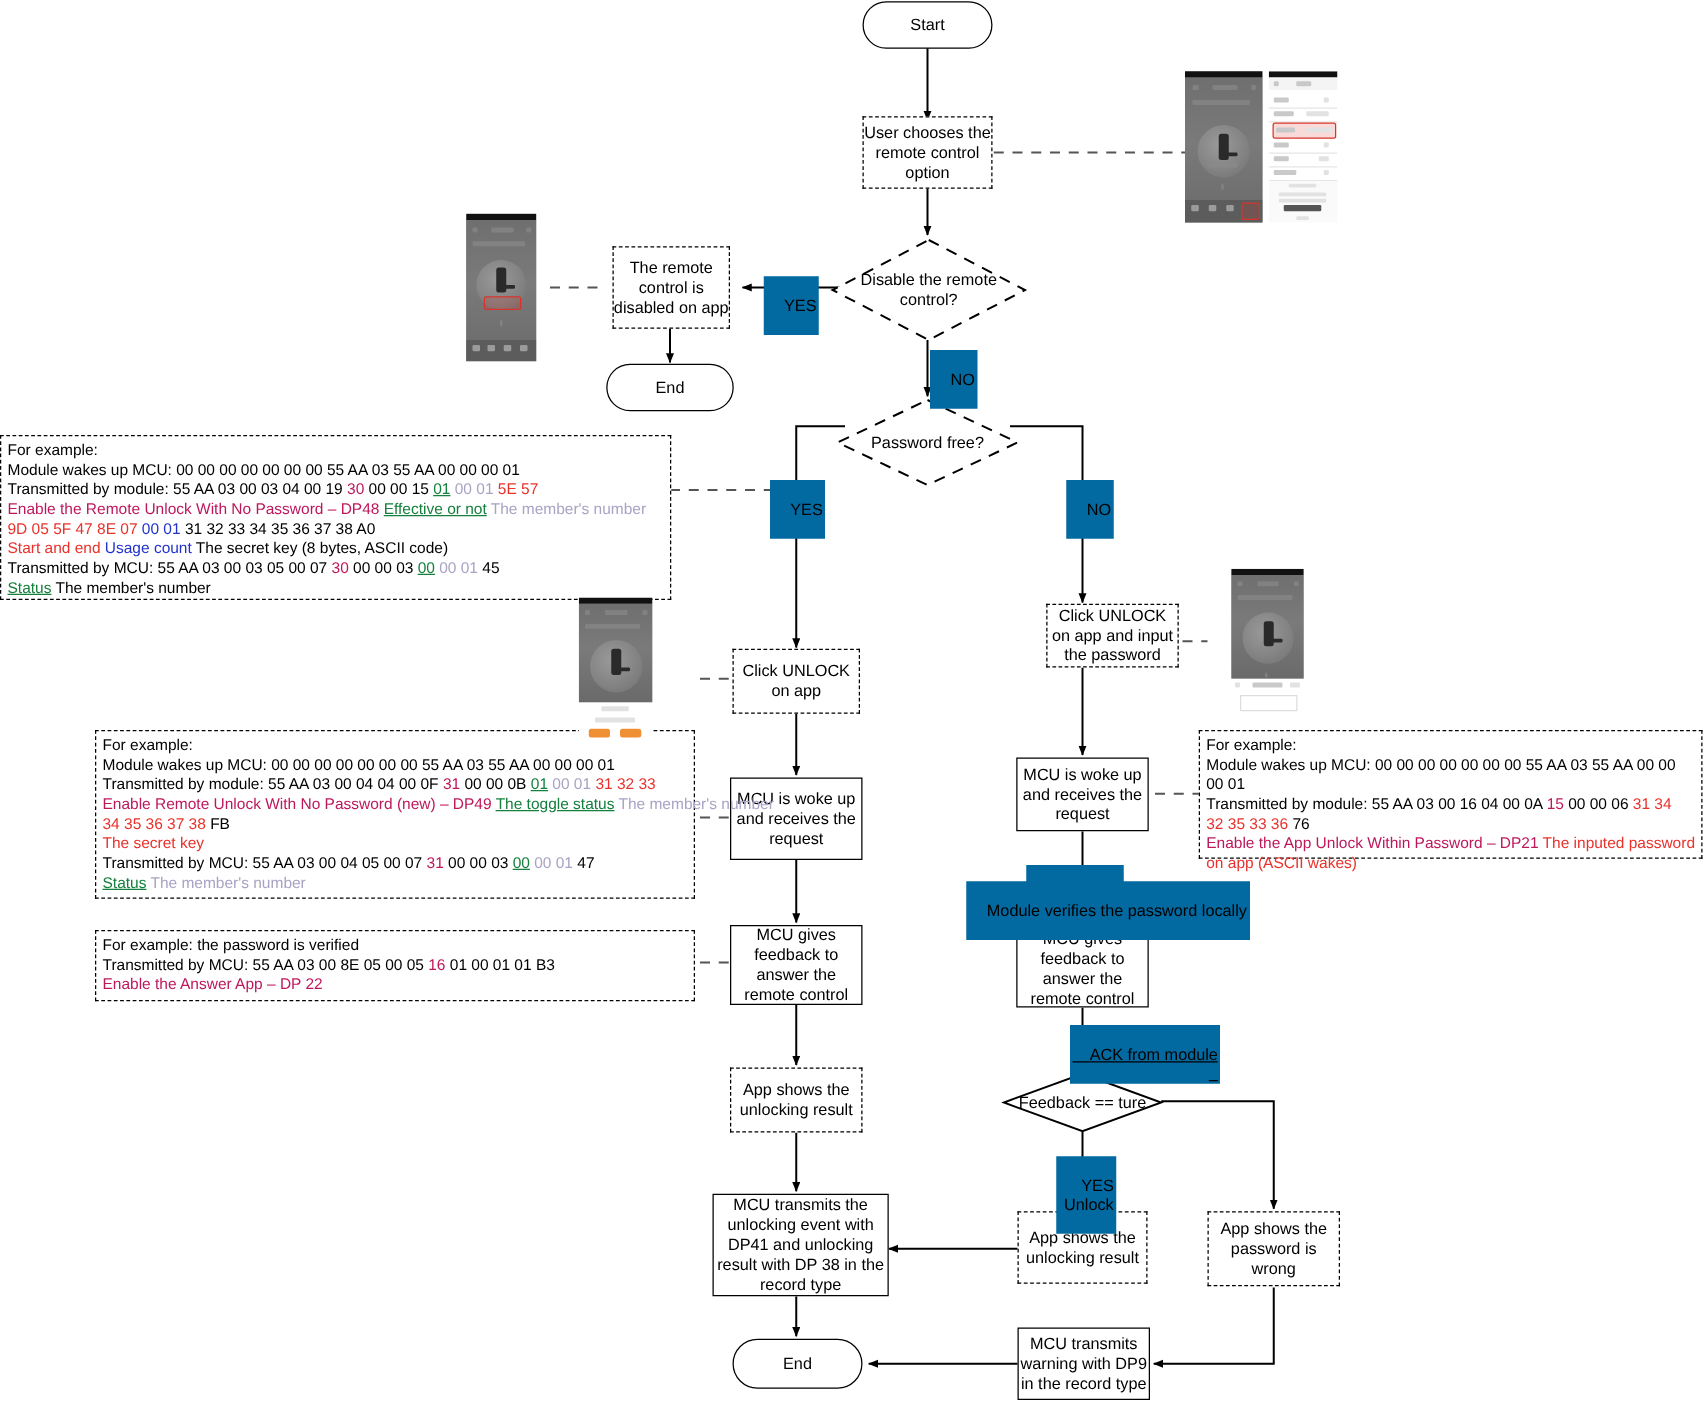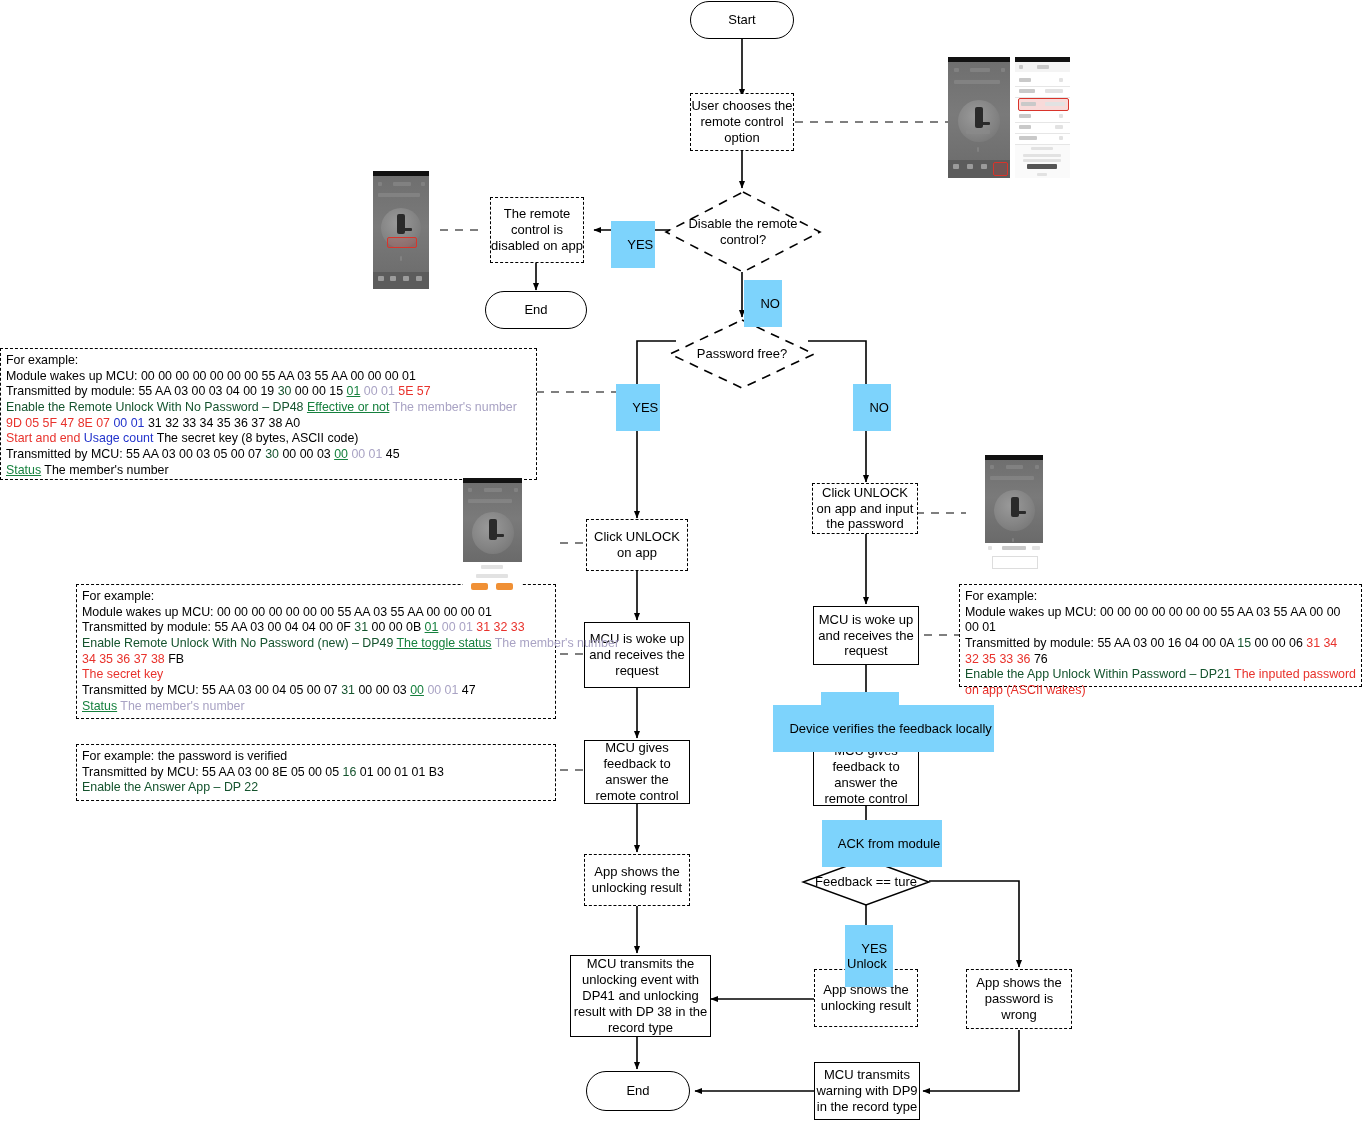--- a/index.html
+++ b/index.html
@@ -12,29 +12,29 @@
   .node{position:absolute;box-sizing:border-box;display:flex;align-items:center;
         justify-content:center;text-align:center;line-height:1.22;background:#fff;z-index:3;}
   .solid{border:1.6px solid #000;}
   .dashed{border:1.6px dashed #000;}
   .term{border:1.6px solid #000;border-radius:22px;text-align:right;}
   .diamond-wrap{position:absolute;z-index:3;}
   .diamond-wrap .dlabel{position:absolute;left:0;top:0;width:100%;height:100%;
       display:flex;align-items:center;justify-content:center;text-align:center;
       line-height:1.22;}
 
-  .edgelabel{position:absolute;z-index:4;background:#7dd3fc;padding:0 2px;
-      line-height:1.2;text-align:left;white-space:pre;}
+  .edgelabel{position:absolute;z-index:4;background:#0369a1;padding:0 2px;
+      line-height:1.2;text-align:right;white-space:pre;}
 
   .anno{position:absolute;box-sizing:border-box;border:1.6px dashed #000;background:#fff;
         padding:4px 5px 5px 5px;z-index:5;line-height:1.265;font-size:12.4px;}
   .anno .ln{white-space:nowrap;}
 
   .c-k{color:#000000;}
-  .c-cy{color:#14532d;}
+  .c-cy{color:#be185d;}
   .c-or{color:#15803d;text-decoration:underline;}
   .c-gy{color:#A9A3C4;}
   .c-rd{color:#E8322C;}
   .c-bl{color:#2233CC;}
 
   
   .phone{position:absolute;z-index:6;background:#6e6e6e;overflow:hidden;}
   .ph-status{position:absolute;left:0;top:0;width:100%;height:5px;background:#111;}
   .ph-body{position:absolute;left:0;top:5px;width:100%;bottom:0;
         background:linear-gradient(180deg,#6f6f6f 0%,#7a7a7a 45%,#6a6a6a 100%);}
@@ -170,21 +170,21 @@
   </div>
 
   <div class="node solid" style="left:570px;top:955px;width:141px;height:82px;">
     <span>MCU transmits the unlocking event with DP41 and unlocking result with DP 38 in the record type</span>
   </div>
 
   <div class="node term" style="left:586px;top:1071px;width:104px;height:40px;">
     <span>End</span>
   </div>
 
-  <div class="node dashed" style="left:812px;top:483px;width:106px;height:51px;">
+  <div class="node dashed" style="left:837px;top:483px;width:106px;height:51px;">
     <span>Click UNLOCK on app and input the password</span>
   </div>
 
   <div class="node solid" style="left:813px;top:606px;width:106px;height:59px;">
     <span>MCU is woke up and receives the request</span>
   </div>
 
   <div class="node solid" style="left:813px;top:744px;width:106px;height:62px;">
     <span>MCU gives feedback to answer the remote control</span>
   </div>
@@ -219,23 +219,23 @@
   <div class="edgelabel" style="left:616px;top:384px;">
     <span>YES</span>
   </div>
   <div class="edgelabel" style="left:853px;top:384px;">
     <span>NO</span>
   </div>
   <div class="edgelabel" style="left:821px;top:692px;">
     <span>MCU ACK</span>
   </div>
   <div class="edgelabel" style="left:773px;top:705px;">
-    <span>Device verifies the feedback locally</span>
-  </div>
-  <div class="edgelabel" style="left:822px;top:820px;">
+    <span>Module verifies the password locally</span>
+  </div>
+  <div class="edgelabel" style="left:856px;top:820px;text-decoration:underline;">
     <span>ACK from module</span>
   </div>
   <div class="edgelabel" style="left:845px;top:925px;width:44px;">
     <span>YES
 Unlock</span>
   </div>
 
   <div class="anno" style="left:0px;top:348px;width:537px;height:132px;">
     <div>
         <div class="ln"><span class="c-k">For example:</span></div>

